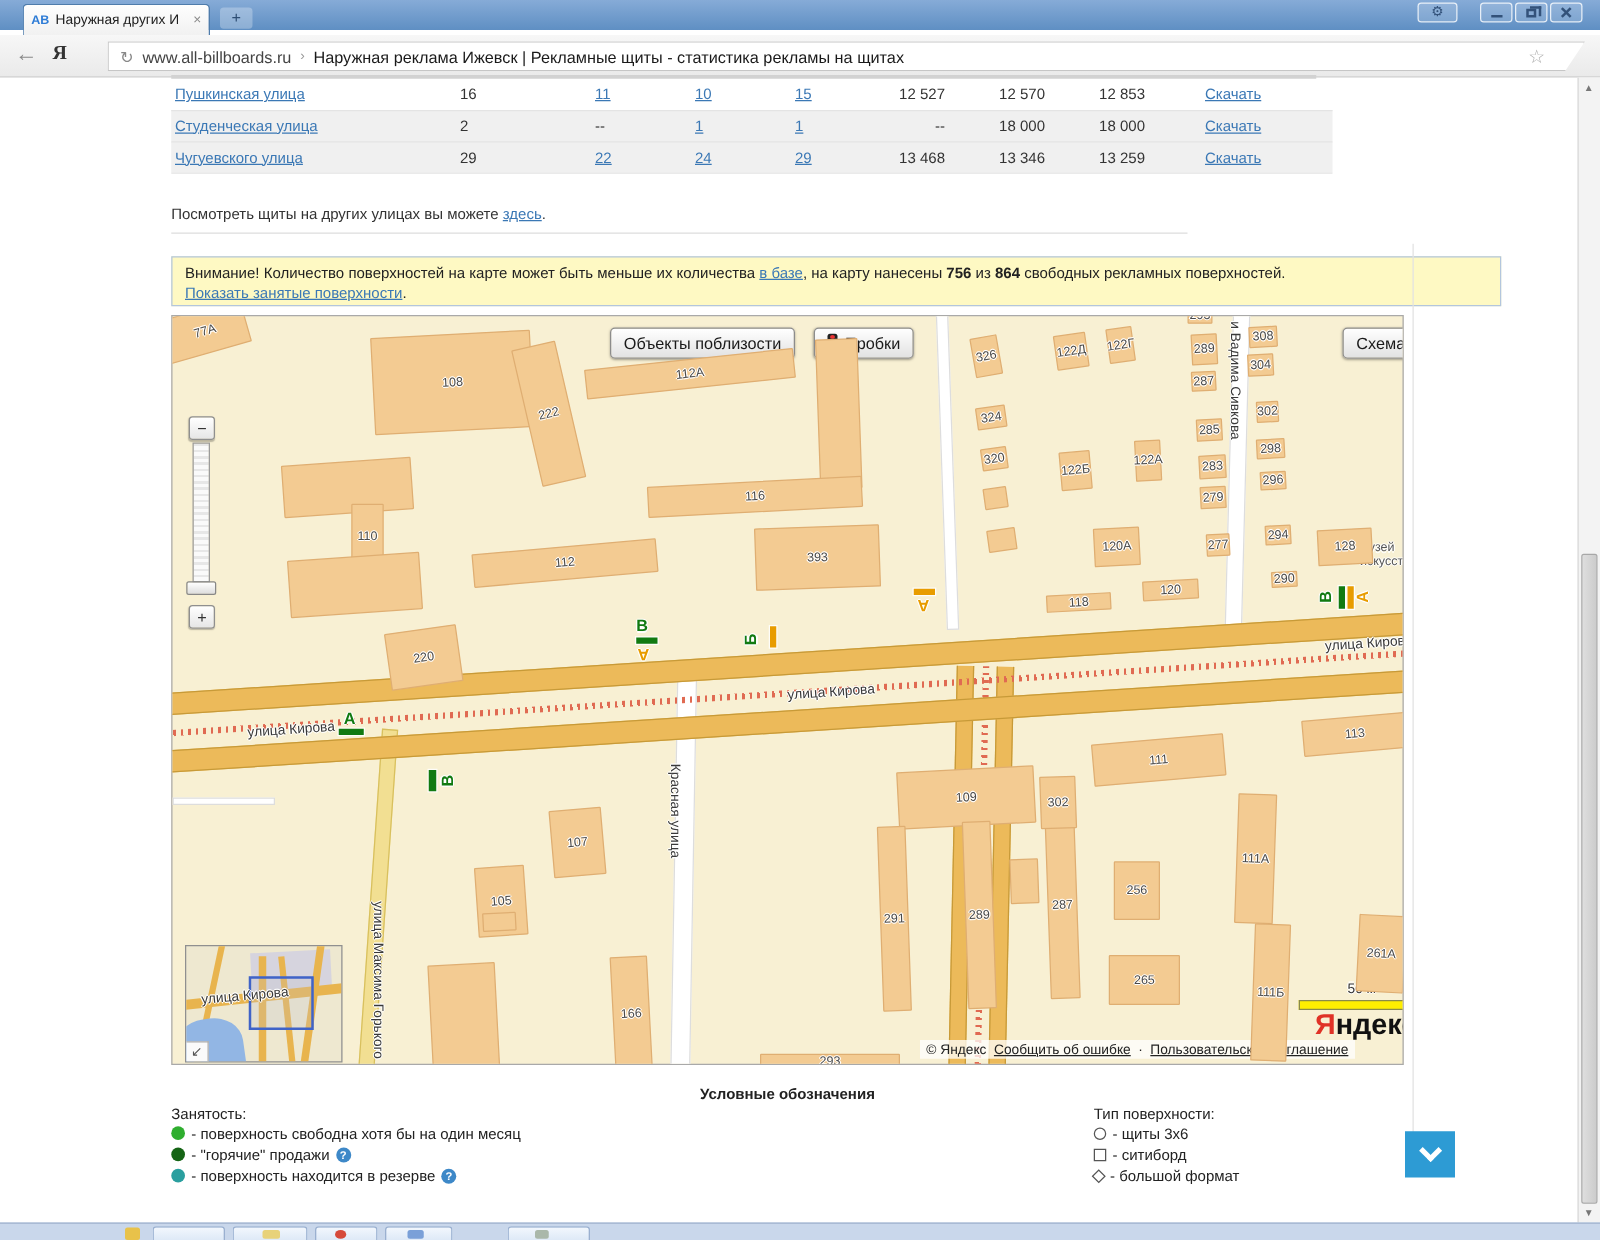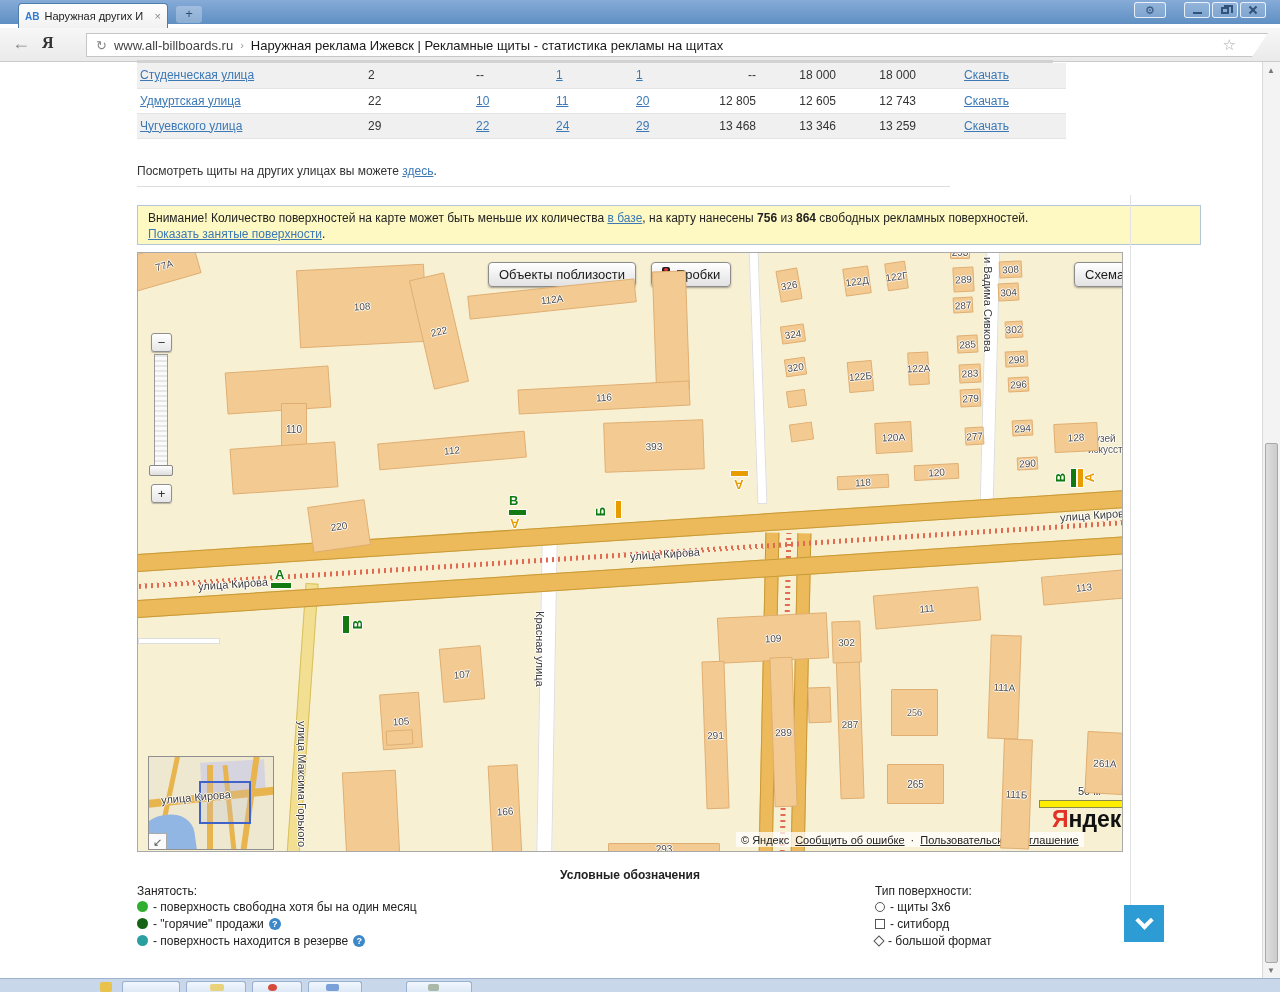--- a/index.html
+++ b/index.html
@@ -223,40 +223,40 @@
       <span class="host">www.all-billboards.ru</span>
       <span class="urlsep">›</span>
       <span class="ptitle">Наружная реклама Ижевск | Рекламные щиты - статистика рекламы на щитах</span>
       <span class="star">☆</span>
     </div>
   </div>
 
   <div class="cutband"></div>
   <table class="streets">
     <tbody>
+        <tr>
+          <td class="col0"><span class="tlink">Пушкинская улица</span></td>
+          <td class="col1">16</td>
+          <td class="col2"><span class="tlink">11</span></td>
+          <td class="col3"><span class="tlink">10</span></td>
+          <td class="col4"><span class="tlink">15</span></td>
+          <td class="col5">12 527</td>
+          <td class="col6">12 570</td>
+          <td class="col7">12 853</td>
+          <td class="col8"><span class="tlink">Скачать</span></td>
+        </tr>
         <tr class="alt">
           <td class="col0"><span class="tlink">Студенческая улица</span></td>
           <td class="col1">2</td>
           <td class="col2">--</td>
           <td class="col3"><span class="tlink">1</span></td>
           <td class="col4"><span class="tlink">1</span></td>
           <td class="col5">--</td>
           <td class="col6">18 000</td>
           <td class="col7">18 000</td>
-          <td class="col8"><span class="tlink">Скачать</span></td>
-        </tr>
-        <tr>
-          <td class="col0"><span class="tlink">Удмуртская улица</span></td>
-          <td class="col1">22</td>
-          <td class="col2"><span class="tlink">10</span></td>
-          <td class="col3"><span class="tlink">11</span></td>
-          <td class="col4"><span class="tlink">20</span></td>
-          <td class="col5">12 805</td>
-          <td class="col6">12 605</td>
-          <td class="col7">12 743</td>
           <td class="col8"><span class="tlink">Скачать</span></td>
         </tr>
         <tr class="alt">
           <td class="col0"><span class="tlink">Чугуевского улица</span></td>
           <td class="col1">29</td>
           <td class="col2"><span class="tlink">22</span></td>
           <td class="col3"><span class="tlink">24</span></td>
           <td class="col4"><span class="tlink">29</span></td>
           <td class="col5">13 468</td>
           <td class="col6">13 346</td>
@@ -481,21 +481,21 @@
       </div>
       <div class="bld" style="left: 904px; top: 320px; width: 84px; height: 29px; transform: rotate(-5deg);">
         <span class="bld-l">113</span>
       </div>
       <div class="bld" style="left: 851px; top: 382px; width: 31px; height: 104px; transform: rotate(2deg);">
         <span class="bld-l">111А</span>
       </div>
       <div class="bld" style="left: 864px; top: 486px; width: 29px; height: 110px; transform: rotate(2deg);">
         <span class="bld-l">111Б</span>
       </div>
-      <div class="bld" style="left: 753px; top: 436px; width: 47px; height: 47px; transform: rotate(0deg); font-family: Liberation Serif, serif;">
+      <div class="bld" style="left: 753px; top: 436px; width: 37px; height: 47px; transform: rotate(0deg);">
         <span class="bld-l">256</span>
       </div>
       <div class="bld" style="left: 749px; top: 511px; width: 57px; height: 40px; transform: rotate(0deg);">
         <span class="bld-l">265</span>
       </div>
       <div class="bld" style="left: 948px; top: 479px; width: 38px; height: 62px; transform: rotate(3deg);">
         <span class="bld-l">261А</span>
       </div>
       <div class="bld" style="left: 670px; top: 434px; width: 23px; height: 36px; transform: rotate(-2deg);"></div>
       <span class="mk" style="left: 371px; top: 241px; color: rgb(17, 122, 17); transform: rotate(0deg);">В</span>

